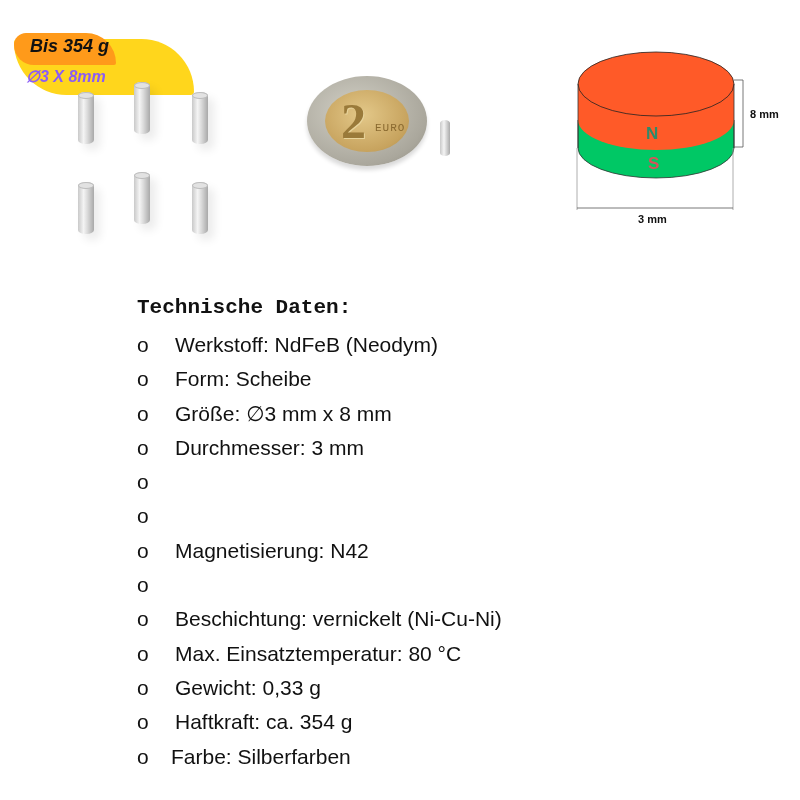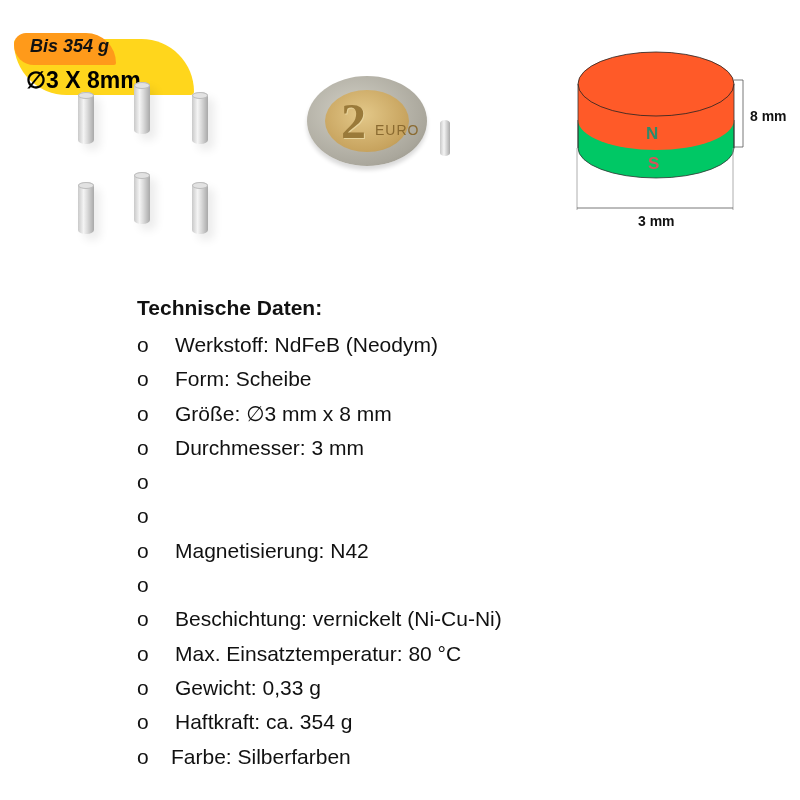--- a/index.html
+++ b/index.html
@@ -3,42 +3,42 @@
 <meta charset="utf-8">
 <style>
   html, body { margin:0; padding:0; background:#ffffff; }
   body { width:800px; height:800px; position:relative; overflow:hidden; font-family:"Liberation Sans", sans-serif; color:#111; }
 
   
   .badge { position:absolute; left:0; top:0; width:195px; height:70px;margin-top:29px; }
   .badge .yellow { position:absolute; left:14px; top:10px; width:180px; height:56px; background:#ffd61c; border-radius:4px 60px 4px 60px; }
   .badge .orange { position:absolute; left:14px; top:4px; width:102px; height:32px; background:#ff9a1a; border-radius:12px 30px 2px 20px; }
   .badge .t1 { position:absolute; left:30px; top:7px; font-weight:bold; font-style:italic; font-size:18px; color:#111; }
-  .badge .t2 { position:absolute; left:26px; top:38px; font-weight:bold; font-size:23px; color:#000000; }
+  .badge .t2 { position:absolute; left:26px; top:38px; font-weight:bold; font-style:italic; font-size:16px; color:#8b5cf6; }
 
   
   .photo-grid { position:absolute; left:60px; top:70px; width:170px; height:180px; }
   .rod { position:absolute; width:16px; height:52px; border-radius:7px/4px; background:linear-gradient(90deg,#c9c9c9 0%,#f4f4f4 35%,#d9d9d9 60%,#a9a9a9 100%); box-shadow:6px 6px 10px rgba(0,0,0,0.08); }
   .rod::before { content:""; position:absolute; left:0; top:0; width:16px; height:7px; border-radius:50%; background:#e2e2e2; border:1px solid #bdbdbd; box-sizing:border-box; }
 
   
   .coin-area { position:absolute; left:295px; top:70px; width:170px; height:110px; }
   .coin { position:absolute; left:12px; top:6px; width:120px; height:90px; border-radius:50%; background:radial-gradient(ellipse at 40% 40%, #d2d0c6 0%, #aaa79c 70%, #8b887e 100%); box-shadow:0 4px 4px rgba(0,0,0,0.15); }
   .coin-inner { position:absolute; left:18px; top:14px; width:84px; height:62px; border-radius:50%; background:radial-gradient(ellipse at 45% 40%, #e3c889 0%, #c7a35e 70%, #a78440 100%); }
   .coin-two { position:absolute; left:16px; top:2px; font-family:"Liberation Serif", serif; font-size:50px; color:#9a7a3a; font-weight:bold; text-shadow:1px 1px 0 #e8d49c; }
-  .coin-euro { position:absolute; left:50px; top:32px; font-family:Liberation Sans, sans-serif; font-size:14px; color:#8a6a30; letter-spacing:1px; }
+  .coin-euro { position:absolute; left:50px; top:32px; font-family:Liberation Mono, monospace; font-size:11px; color:#8a6a30; letter-spacing:1px; }
   .mini-rod { position:absolute; left:145px; top:50px; width:10px; height:36px; border-radius:5px/3px; background:linear-gradient(90deg,#c9c9c9 0%,#f4f4f4 40%,#aaaaaa 100%); }
 
   
   .diagram { position:absolute; left:560px; top:50px; width:240px; height:190px; }
-  .dim-label { position:absolute; font-weight:bold; font-size:14px; color:#111; }
+  .dim-label { position:absolute; font-weight:bold; font-size:11px; color:#111; }
 
   
   .tech { position:absolute; left:137px; top:294px; }
-  .tech h2 { margin:0; font-size:21px; font-weight:bold; height:34px; line-height:28px; }
+  .tech h2 { margin:0; font-size:21px; font-weight:bold; height:34px; line-height:28px;font-family:Liberation Mono, monospace; }
   .tech ul { list-style:none; margin:0; padding:0; }
   .tech li { font-size:21px; height:34.3px; line-height:34.3px; position:relative; padding-left:38px; white-space:nowrap; color:#111; }
   .tech li .bullet { position:absolute; left:0; top:0; }
   .tech li.last { padding-left:34px; }
 </style>
 </head>
 <body>
 
 <div class="badge">
   <div class="yellow"></div>

